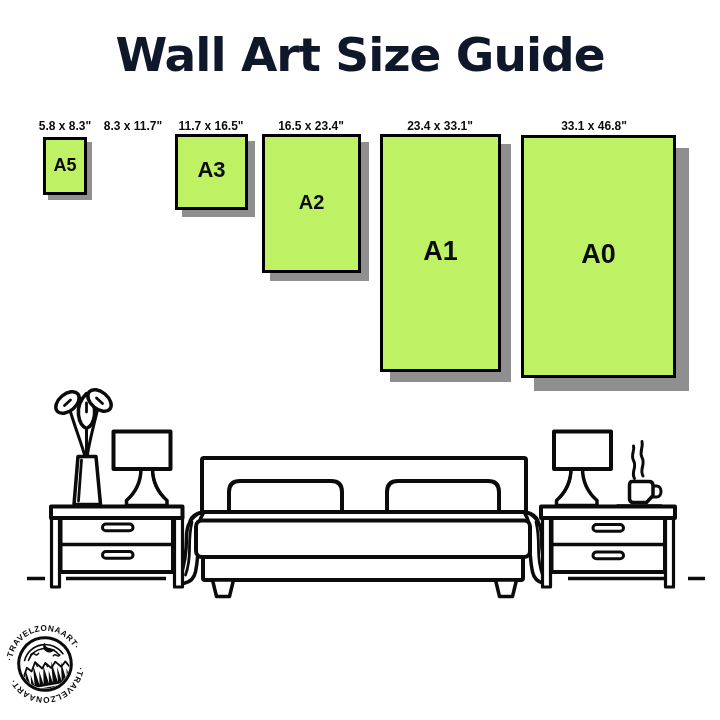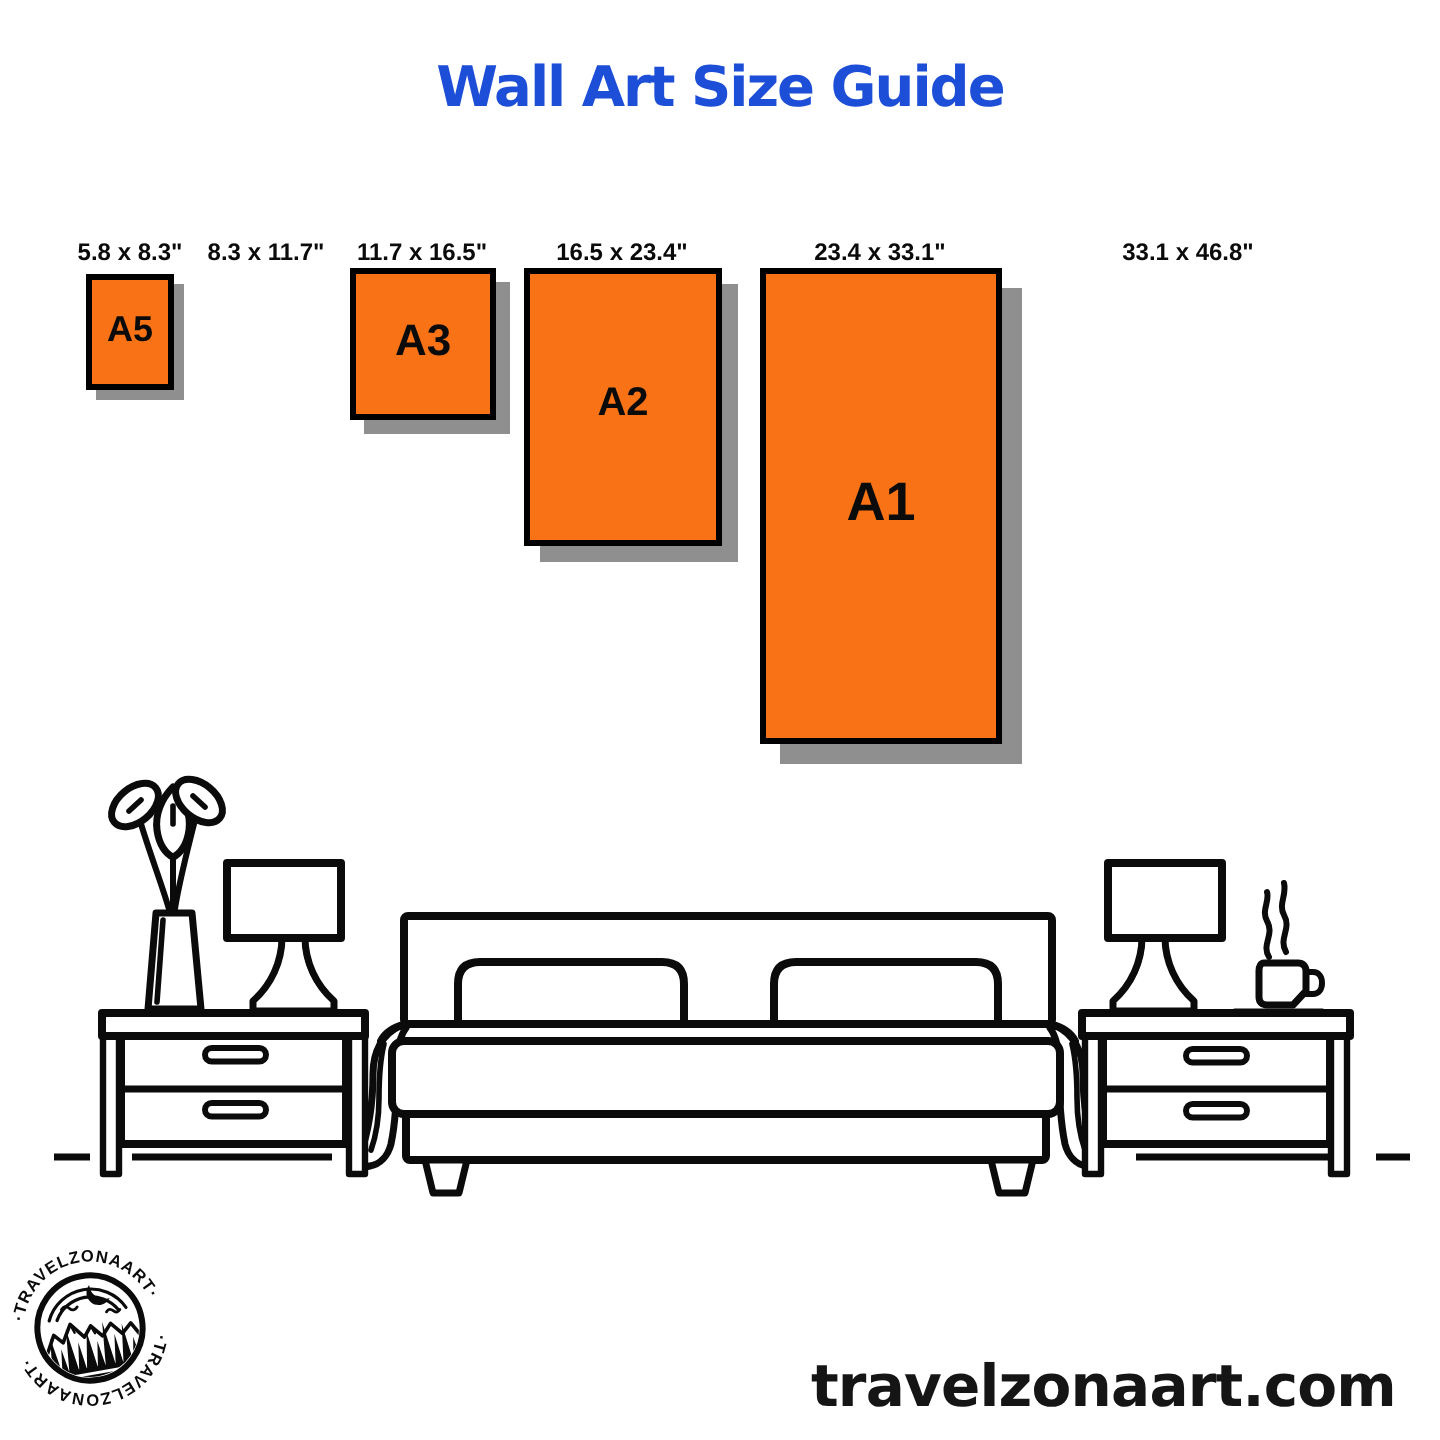--- a/index.html
+++ b/index.html
@@ -1,24 +1,24 @@
 <!DOCTYPE html>
 <html><head>
 <meta charset="utf-8">
 <style>
   html,body{margin:0;padding:0;background:#ffffff;}
   .canvas{position:relative;width:720px;height:720px;background:#ffffff;overflow:hidden;
           font-family:"Liberation Sans",sans-serif;}
   .title{position:absolute;top:27px;left:0;right:0;text-align:center;
-         font-family:"DejaVu Sans",sans-serif;font-weight:800;font-size:28px;
-         letter-spacing:-1px;color:#1d4ed8;}
+         font-family:"DejaVu Sans",sans-serif;font-weight:800;font-size:47px;
+         letter-spacing:-1px;color:#0f172a;}
   .site{position:absolute;top:676px;right:22px;
         font-family:"DejaVu Sans",sans-serif;font-weight:800;font-size:29px;
         letter-spacing:-0.4px;color:#151515;}
-  .frame{position:absolute;background:#f97316;border:3px solid #000;box-sizing:border-box;
+  .frame{position:absolute;background:#bef264;border:3px solid #000;box-sizing:border-box;
          display:flex;align-items:center;justify-content:center;
          font-weight:bold;color:#0b0b0b;font-family:"Liberation Sans",sans-serif;}
   .frame span{transform:translateY(-6%);}
   .f-a5{left:43px; top:137px;   width:44px;  height:58px;  font-size:18px; box-shadow:5px 5px 0 #8f8f8f;}
   .f-a4{left:104px;top:135px;   width:58px;  height:76px;  font-size:20px; box-shadow:6px 6px 0 #8f8f8f;}
   .f-a3{left:175px;top:134px;   width:73px;  height:76px; font-size:22px; box-shadow:7px 7px 0 #8f8f8f;}
   .f-a2{left:262px;top:134px;   width:99px;  height:139px; font-size:20px; box-shadow:8px 8px 0 #8f8f8f;}
   .f-a1{left:380px;top:134px;   width:121px; height:238px; font-size:27px; box-shadow:10px 10px 0 #8f8f8f;}
   .f-a0{left:521px;top:135px;   width:155px; height:243px; font-size:27px; box-shadow:13px 13px 0 #8f8f8f;}
   .size-label{position:absolute;top:119px;transform:translateX(-50%);
@@ -45,20 +45,23 @@
       <span>A5</span>
     </div>
   <div class="frame f-a3">
       <span>A3</span>
     </div>
   <div class="frame f-a2">
       <span>A2</span>
     </div>
   <div class="frame f-a1">
       <span>A1</span>
+    </div>
+  <div class="frame f-a0">
+      <span>A0</span>
     </div>
 
   <svg class="scene" viewBox="0 0 720 720">
     <defs>
       <path id="arcTop" d="M11.8,664 A33.2,33.2 0 0 1 78.2,664"></path>
       <clipPath id="discClip">
           <circle cx="45" cy="664" r="24.5"></circle>
         </clipPath>
     </defs>
 
@@ -156,15 +159,14 @@
         <g transform="rotate(180 45 664)">
           <text fill="#0b0b0b" stroke="none" font-family="Liberation Sans, sans-serif" font-weight="bold" font-size="8.3" letter-spacing="0.5">
             <textPath href="#arcTop" startOffset="50%" text-anchor="middle">·TRAVELZONAART·</textPath>
           </text>
         </g>
       </g>
 
     </g>
   </svg>
 
-  <div class="site">travelzonaart.com</div>
 
 </div>
 
 </body></html>

